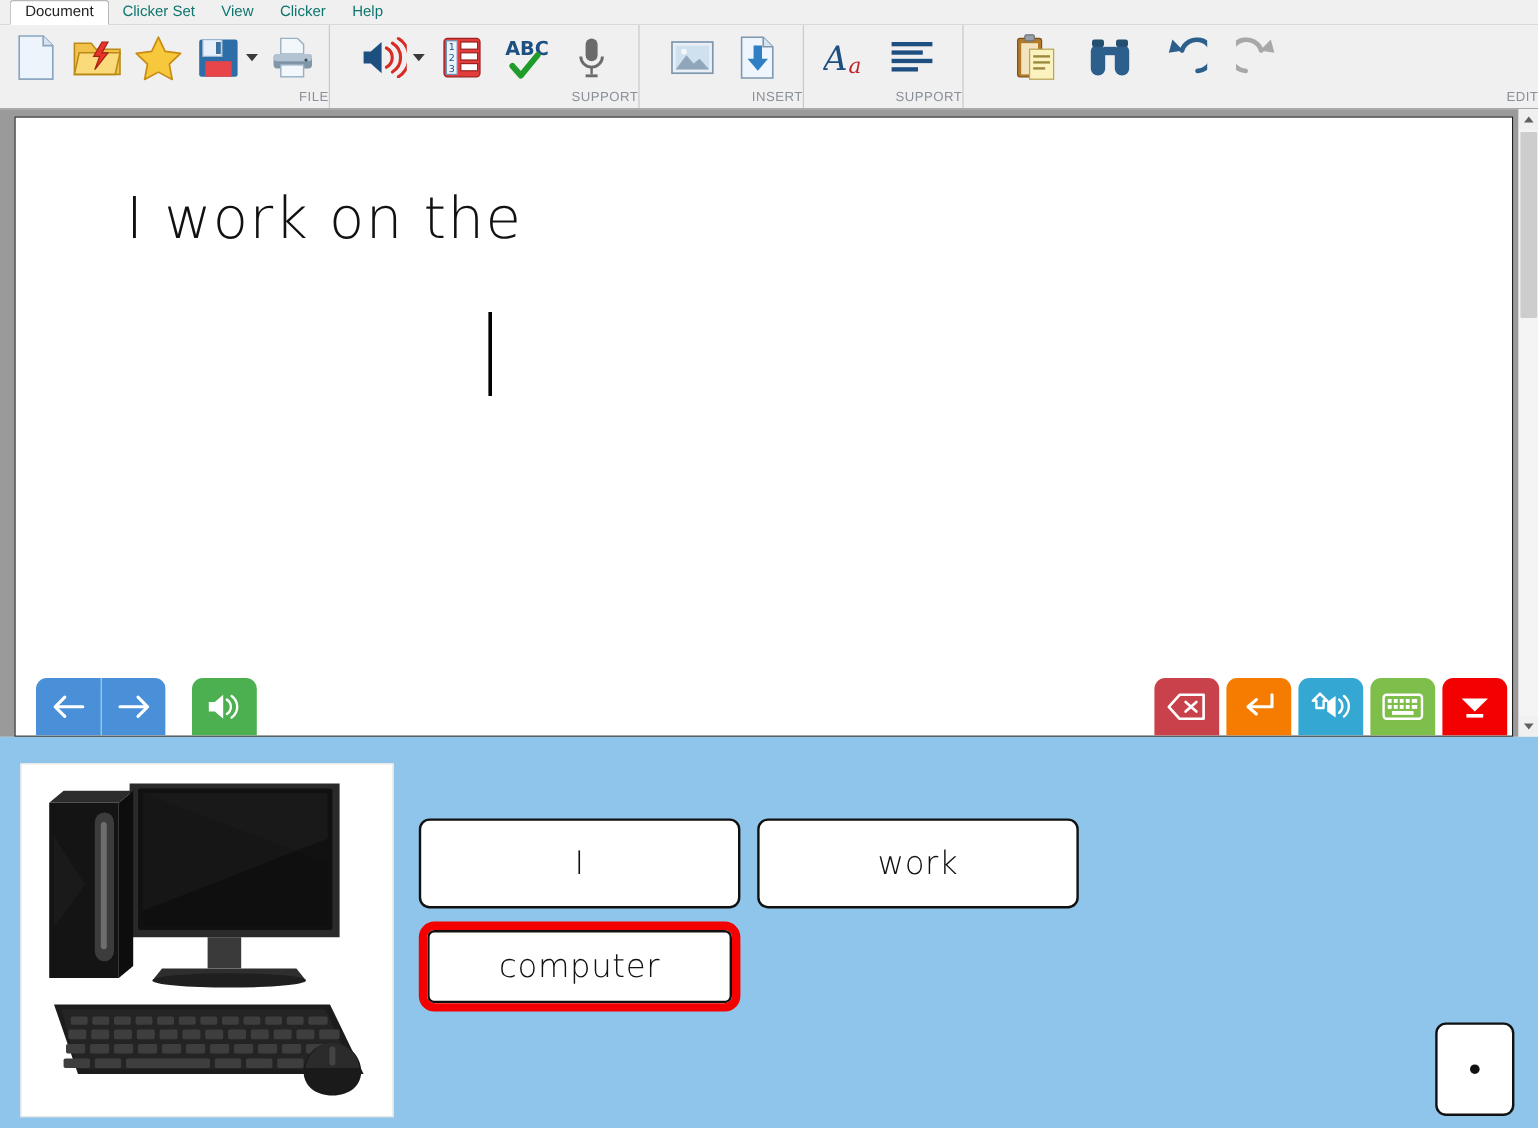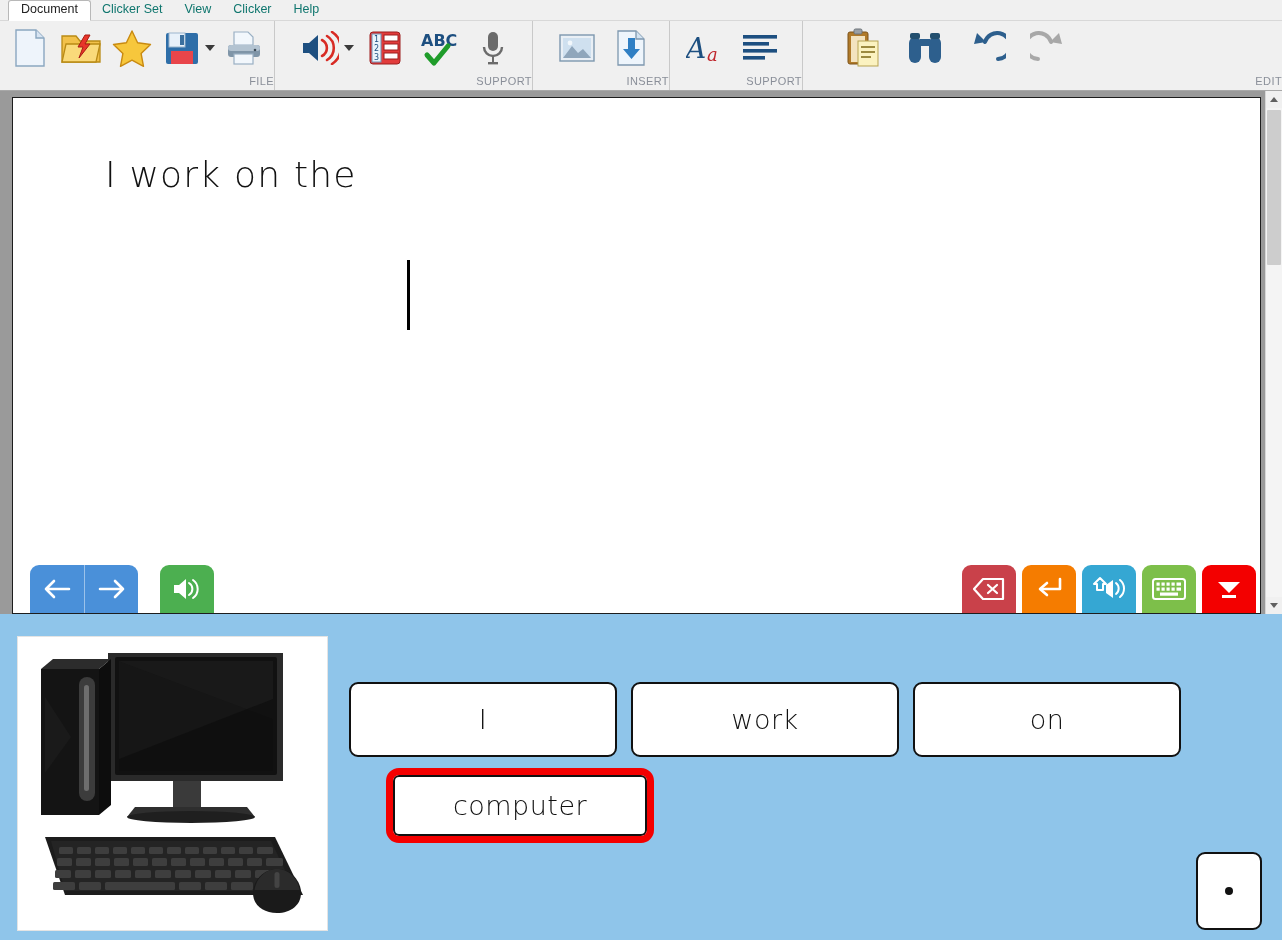--- a/index.html
+++ b/index.html
@@ -102,21 +102,21 @@
   .page {
     flex: 1;
     background: #fff;
     border: 1px solid #1d1d1d;
     position: relative;
     overflow: hidden;
   }
   .doc-text {
     position: absolute;
     left: 92px; top: 56px;
-    font-size: 36px;
+    font-size: 48px;
     font-family: "DejaVu Sans", sans-serif;
     font-weight: 300;
     letter-spacing: 1.2px;
     color: #111;
     white-space: pre;
   }
   .caret-bar {
     position: absolute;
     left: 394px; top: 162px;
     width: 3px; height: 70px;
@@ -211,21 +211,20 @@
     font-size: 27px;
     font-weight: 300;
     color: #111;
     cursor: pointer;
     letter-spacing: .5px;
   }
   .wcard.highlight {
     border: 7px solid #f40000;
     border-radius: 13px;
     box-shadow: inset 0 0 0 2px #111;
-    margin-left: 37px;
   }
   .period-card {
     position: absolute;
     right: 20px; bottom: 18px;
     width: 66px; height: 78px;
     background: #fff;
     border: 2px solid #111;
     border-radius: 9px;
     display: flex; align-items: center; justify-content: center;
     cursor: pointer;
@@ -573,21 +572,20 @@
       <path d="M254 228 c-14 0 -24 12 -24 24 c0 12 10 20 24 20 c14 0 24 -8 24 -20 c0 -12 -10 -24 -24 -24 z" fill="#1a1a1a"></path>
       <path d="M254 228 c-12 0 -21 10 -22.5 21 h45 c-1.5 -11 -10.5 -21 -22.5 -21 z" fill="#2b2b2b"></path>
       <rect x="251.5" y="231" width="5" height="16" rx="2.5" fill="#444"></rect>
     </svg>
   </div>
 
   <div class="wordgrid">
     <div class="wrow">
       <div class="wcard">I</div>
       <div class="wcard">work</div>
-      <div class="wcard">on</div>
     </div>
     <div class="wrow">
       <div class="wcard highlight">computer</div>
     </div>
   </div>
 
   <div class="period-card">
     <span class="dot"></span>
   </div>
 </div>

